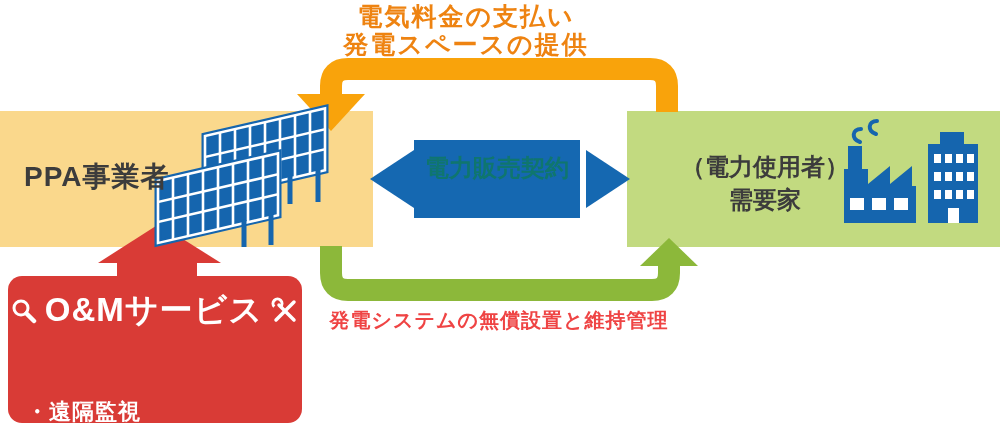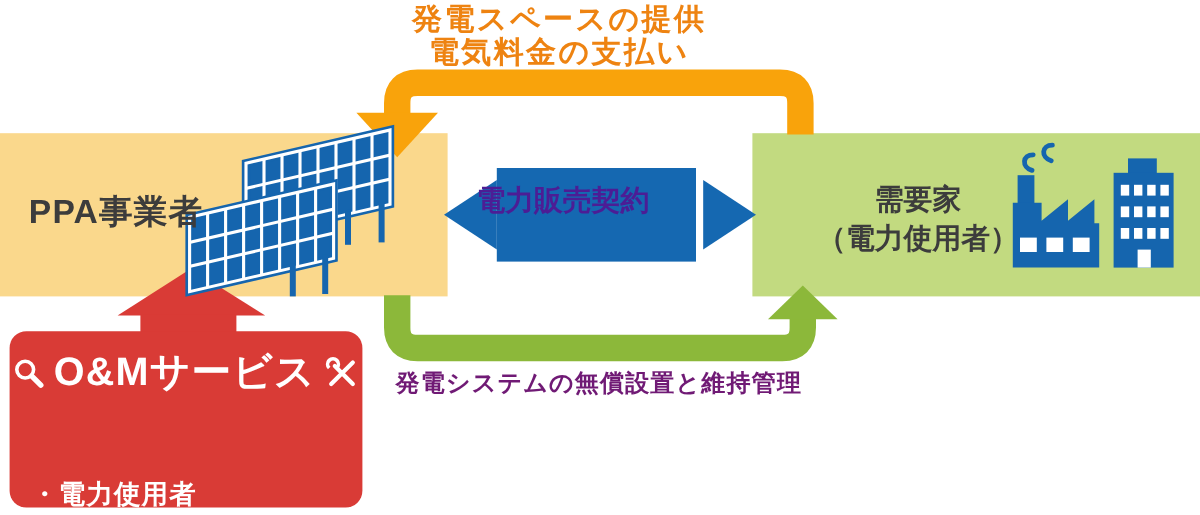--- a/index.html
+++ b/index.html
@@ -20,26 +20,26 @@
     font-size:24px;font-weight:bold;color:#3C3C3C;line-height:33px;white-space:nowrap;
   }
   
   .top-flow-label{
     position:absolute;left:216px;top:2px;width:500px;text-align:center;
     font-size:25px;font-weight:bold;color:#EE8311;line-height:28px;
     letter-spacing:2px;white-space:nowrap;
   }
   .bottom-flow-label{
     position:absolute;left:249px;top:305px;width:500px;text-align:center;
-    font-size:20px;font-weight:bold;color:#701a75;line-height:30px;
+    font-size:20px;font-weight:bold;color:#ef4444;line-height:30px;
     letter-spacing:1px;white-space:nowrap;
   }
   .contract-label{
-    position:absolute;left:397px;top:152px;width:200px;text-align:left;
-    font-size:24px;font-weight:bold;color:#4c1d95;line-height:32px;white-space:nowrap;
+    position:absolute;left:397px;top:152px;width:200px;text-align:center;
+    font-size:24px;font-weight:bold;color:#0f766e;line-height:32px;white-space:nowrap;
   }
   
   #arrows{position:absolute;left:0;top:0;width:1000px;height:429px;}
   
   .om-box{
     position:absolute;left:8px;top:276px;width:294px;height:147px;
     background:#D93B36;border-radius:14px;color:#fff;
   }
   .om-title{
     display:flex;align-items:center;justify-content:center;gap:8px;
@@ -148,29 +148,29 @@
             <rect x="107" y="78" width="7" height="9"></rect>
           <rect x="118" y="78" width="7" height="9"></rect>
             <rect x="129" y="78" width="7" height="9"></rect>
           <rect x="110" y="96" width="11" height="15"></rect>
         </g>
       </g>
     </g>
   </svg>
 
   <div class="top-flow-label">
+    <div>電気料金の支払い</div>
     <div>発電スペースの提供</div>
-    <div>電気料金の支払い</div>
   </div>
 
   <div class="provider-label">PPA事業者</div>
 
   <div class="consumer-label">
+    <div>（電力使用者）</div>
     <div>需要家</div>
-    <div>（電力使用者）</div>
   </div>
 
   <div class="contract-label">
     <div>電力販売契約</div>
   </div>
 
   <div class="bottom-flow-label">
     <div>発電システムの無償設置と維持管理</div>
   </div>
 
@@ -183,19 +183,19 @@
       <span>O&amp;Mサービス</span>
       <svg width="28" height="28" viewBox="0 0 28 28">
         <g stroke="#fff" stroke-width="3.5" stroke-linecap="round">
           <line x1="8" y1="8" x2="23" y2="23"></line>
           <line x1="23" y1="5" x2="5" y2="23"></line>
         </g>
         <circle cx="6.5" cy="6.5" r="4.5" fill="none" stroke="#fff" stroke-width="3" stroke-dasharray="21 8" transform="rotate(135 6.5 6.5)"></circle>
       </svg>
     </div>
     <div class="om-items">
-      <span class="om-item">・電力使用者</span>
+      <span class="om-item">・遠隔監視</span>
       
       
     </div>
   </div>
 
 </div>
 
 </body></html>

